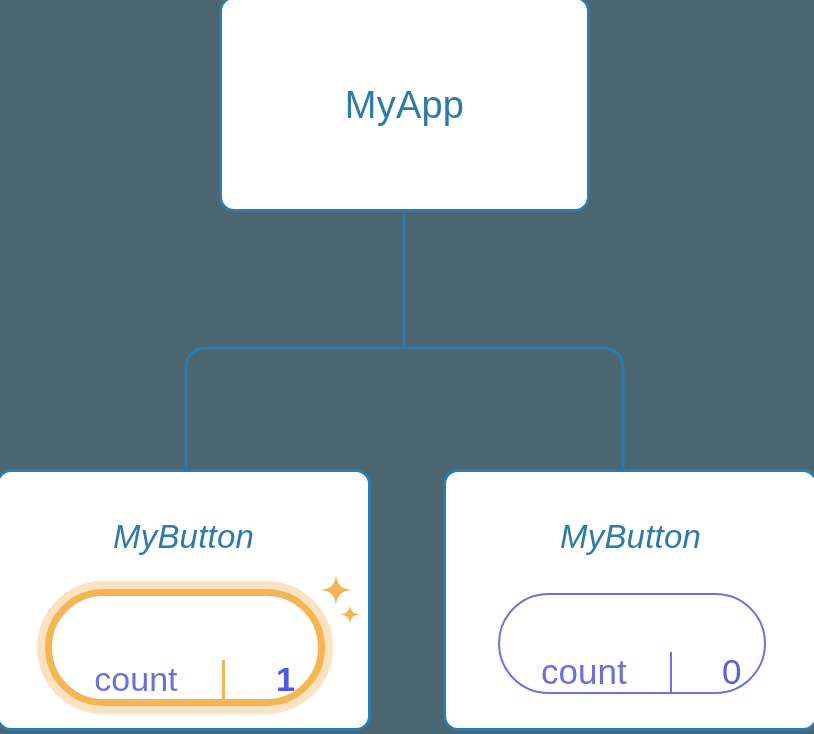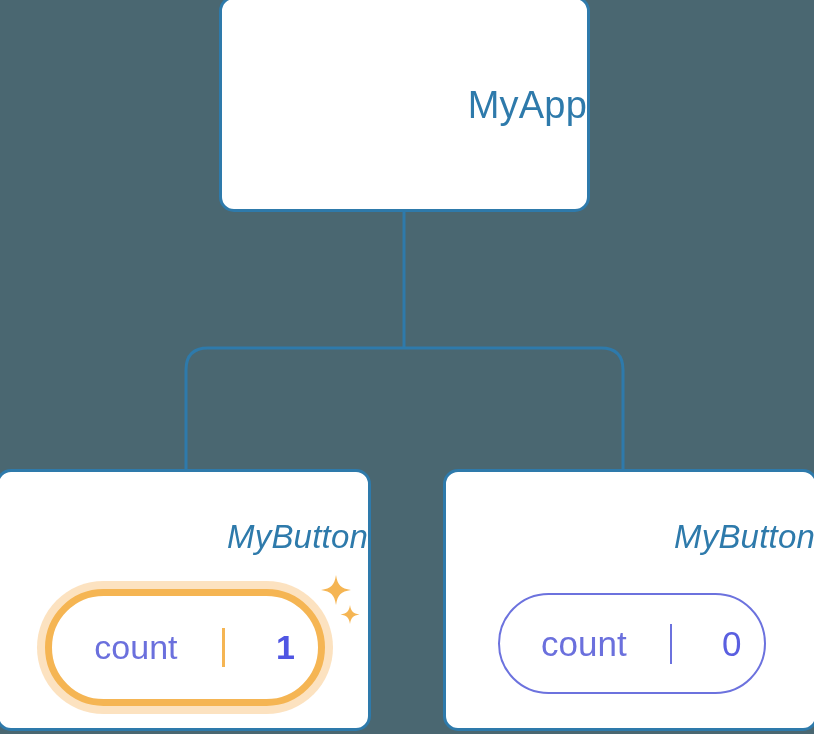--- a/index.html
+++ b/index.html
@@ -34,21 +34,21 @@
     position: absolute;
     background: #ffffff;
     border: 3px solid #2e7aab;
     border-radius: 15px;
     box-sizing: border-box;
   }
   .node-title {
     position: absolute;
     left: 0;
     width: 100%;
-    text-align: right;
+    text-align: center;
     color: #2e7aab;
     font-size: 38px;
     font-weight: 400;
     letter-spacing: 0.2px;
     white-space: nowrap;
   }
 
   
   #node-root {
     left: 219px;
@@ -77,21 +77,21 @@
   .node-child .node-title {
     top: 46px;
     font-size: 33px;
     font-style: italic;
   }
 
   
   .state-pill {
     position: absolute;
     display: flex;
-    align-items: center;
+    align-items: flex-end;
     box-sizing: border-box;
     background: #ffffff;
     gap: 28px;
   }
 
   
   .state-pill.plain {
     left: 52px;
     top: 121px;
     width: 268px;

